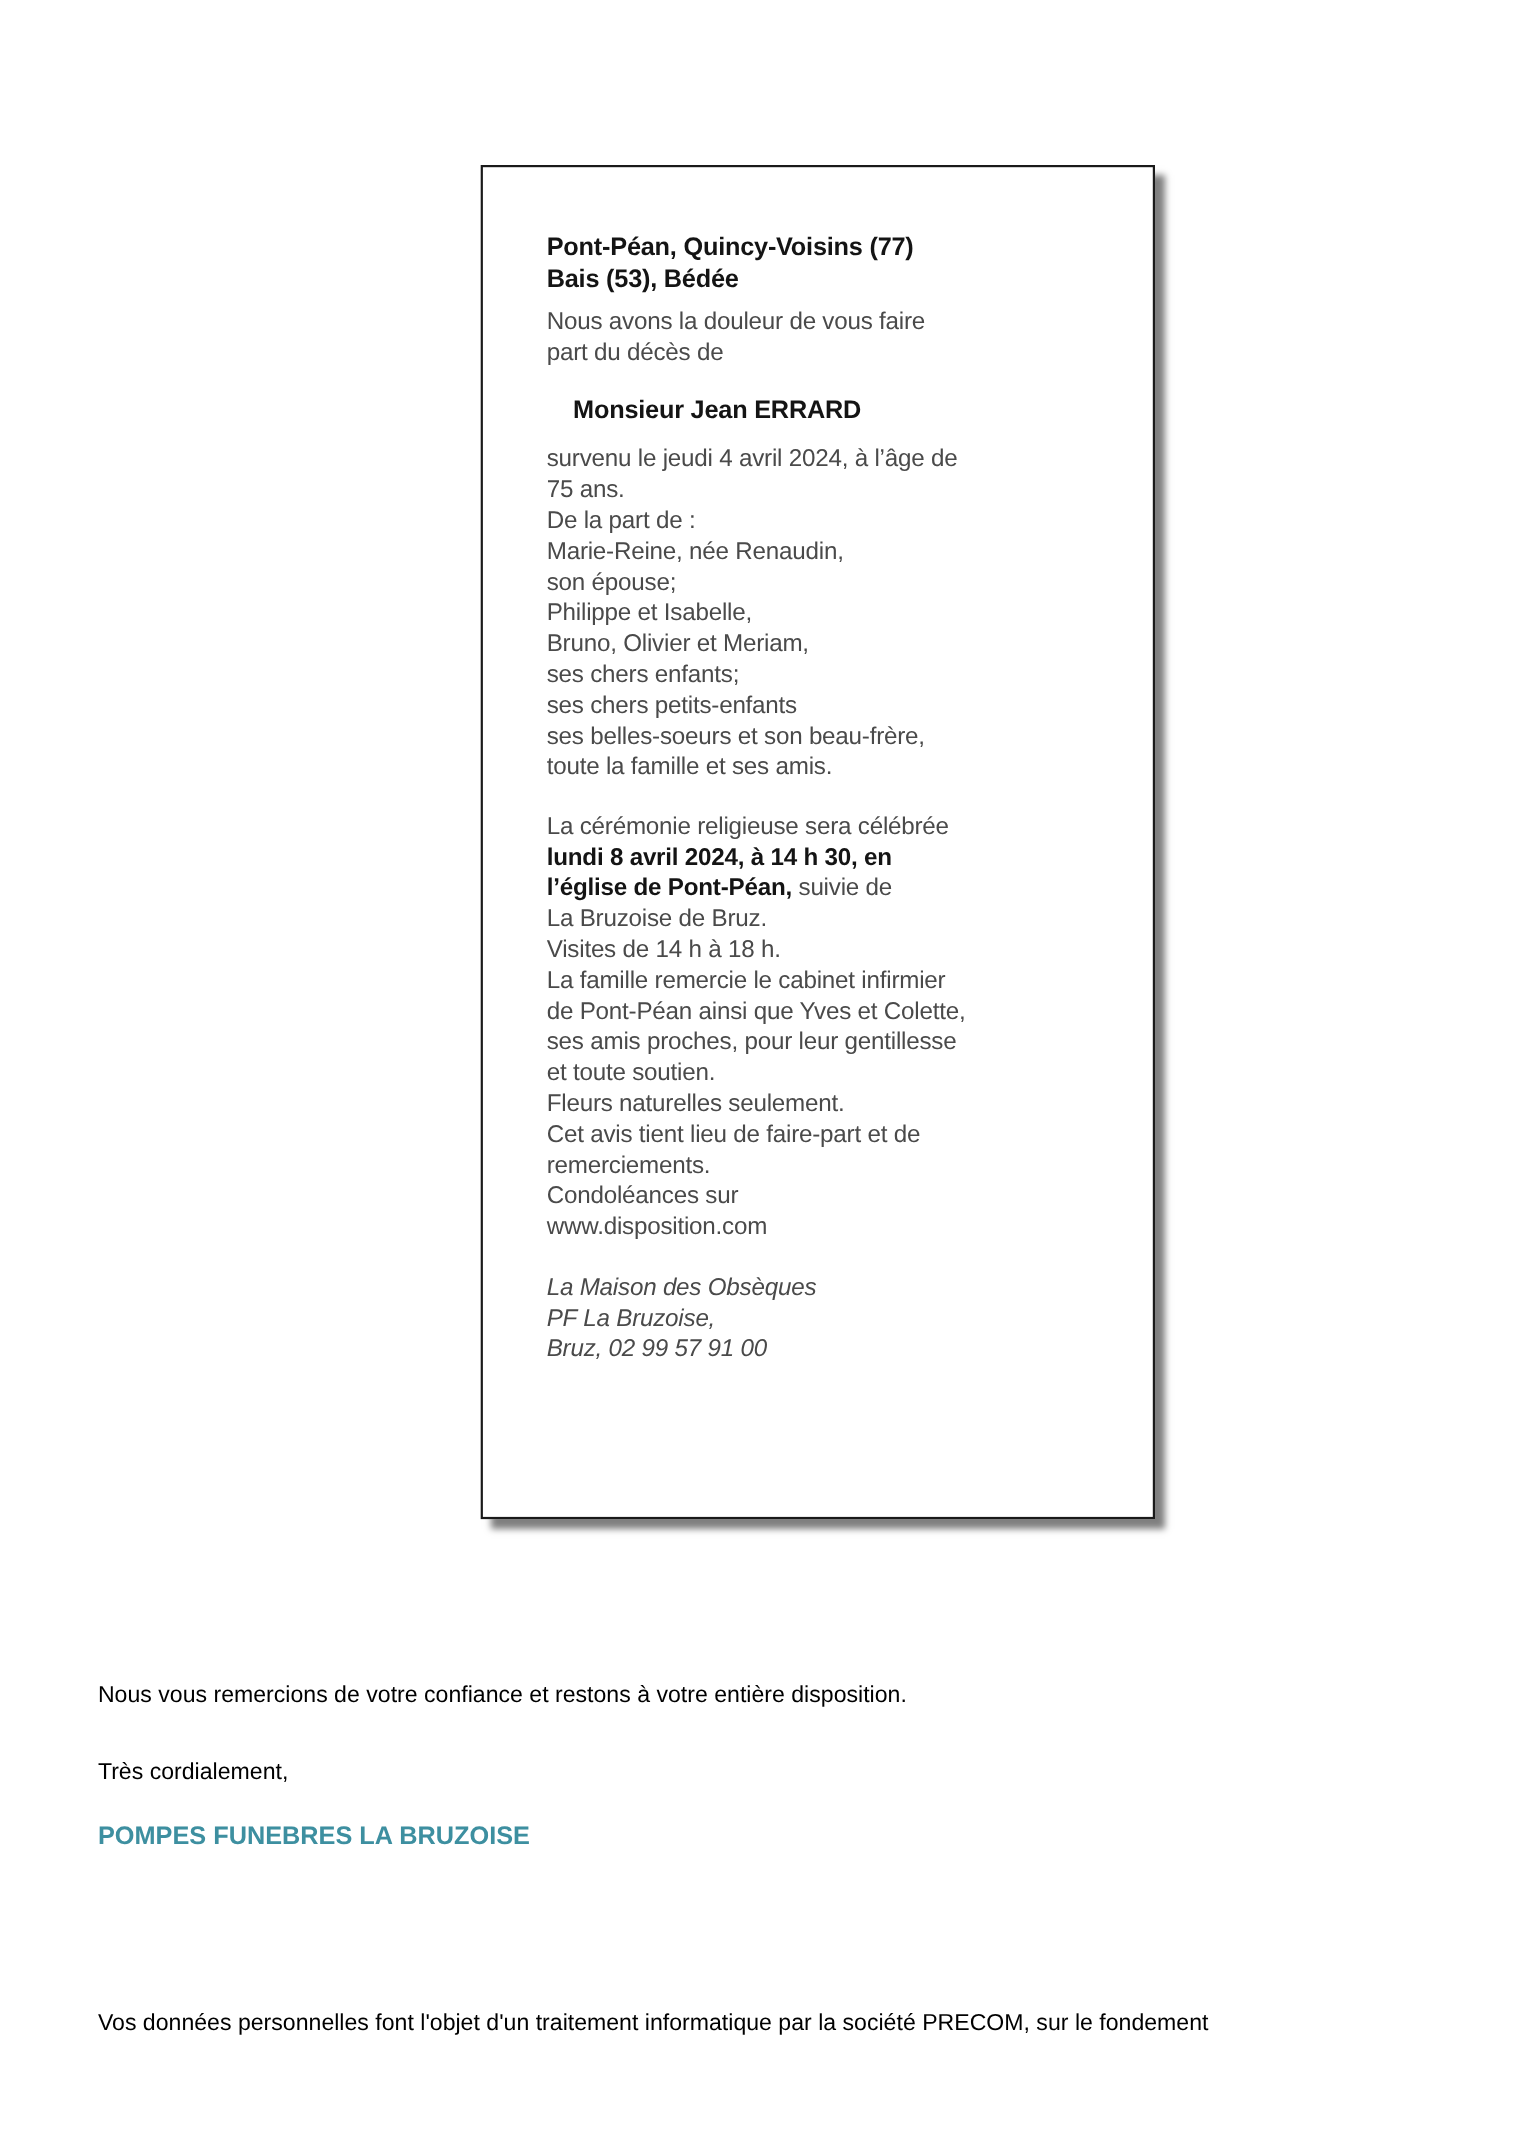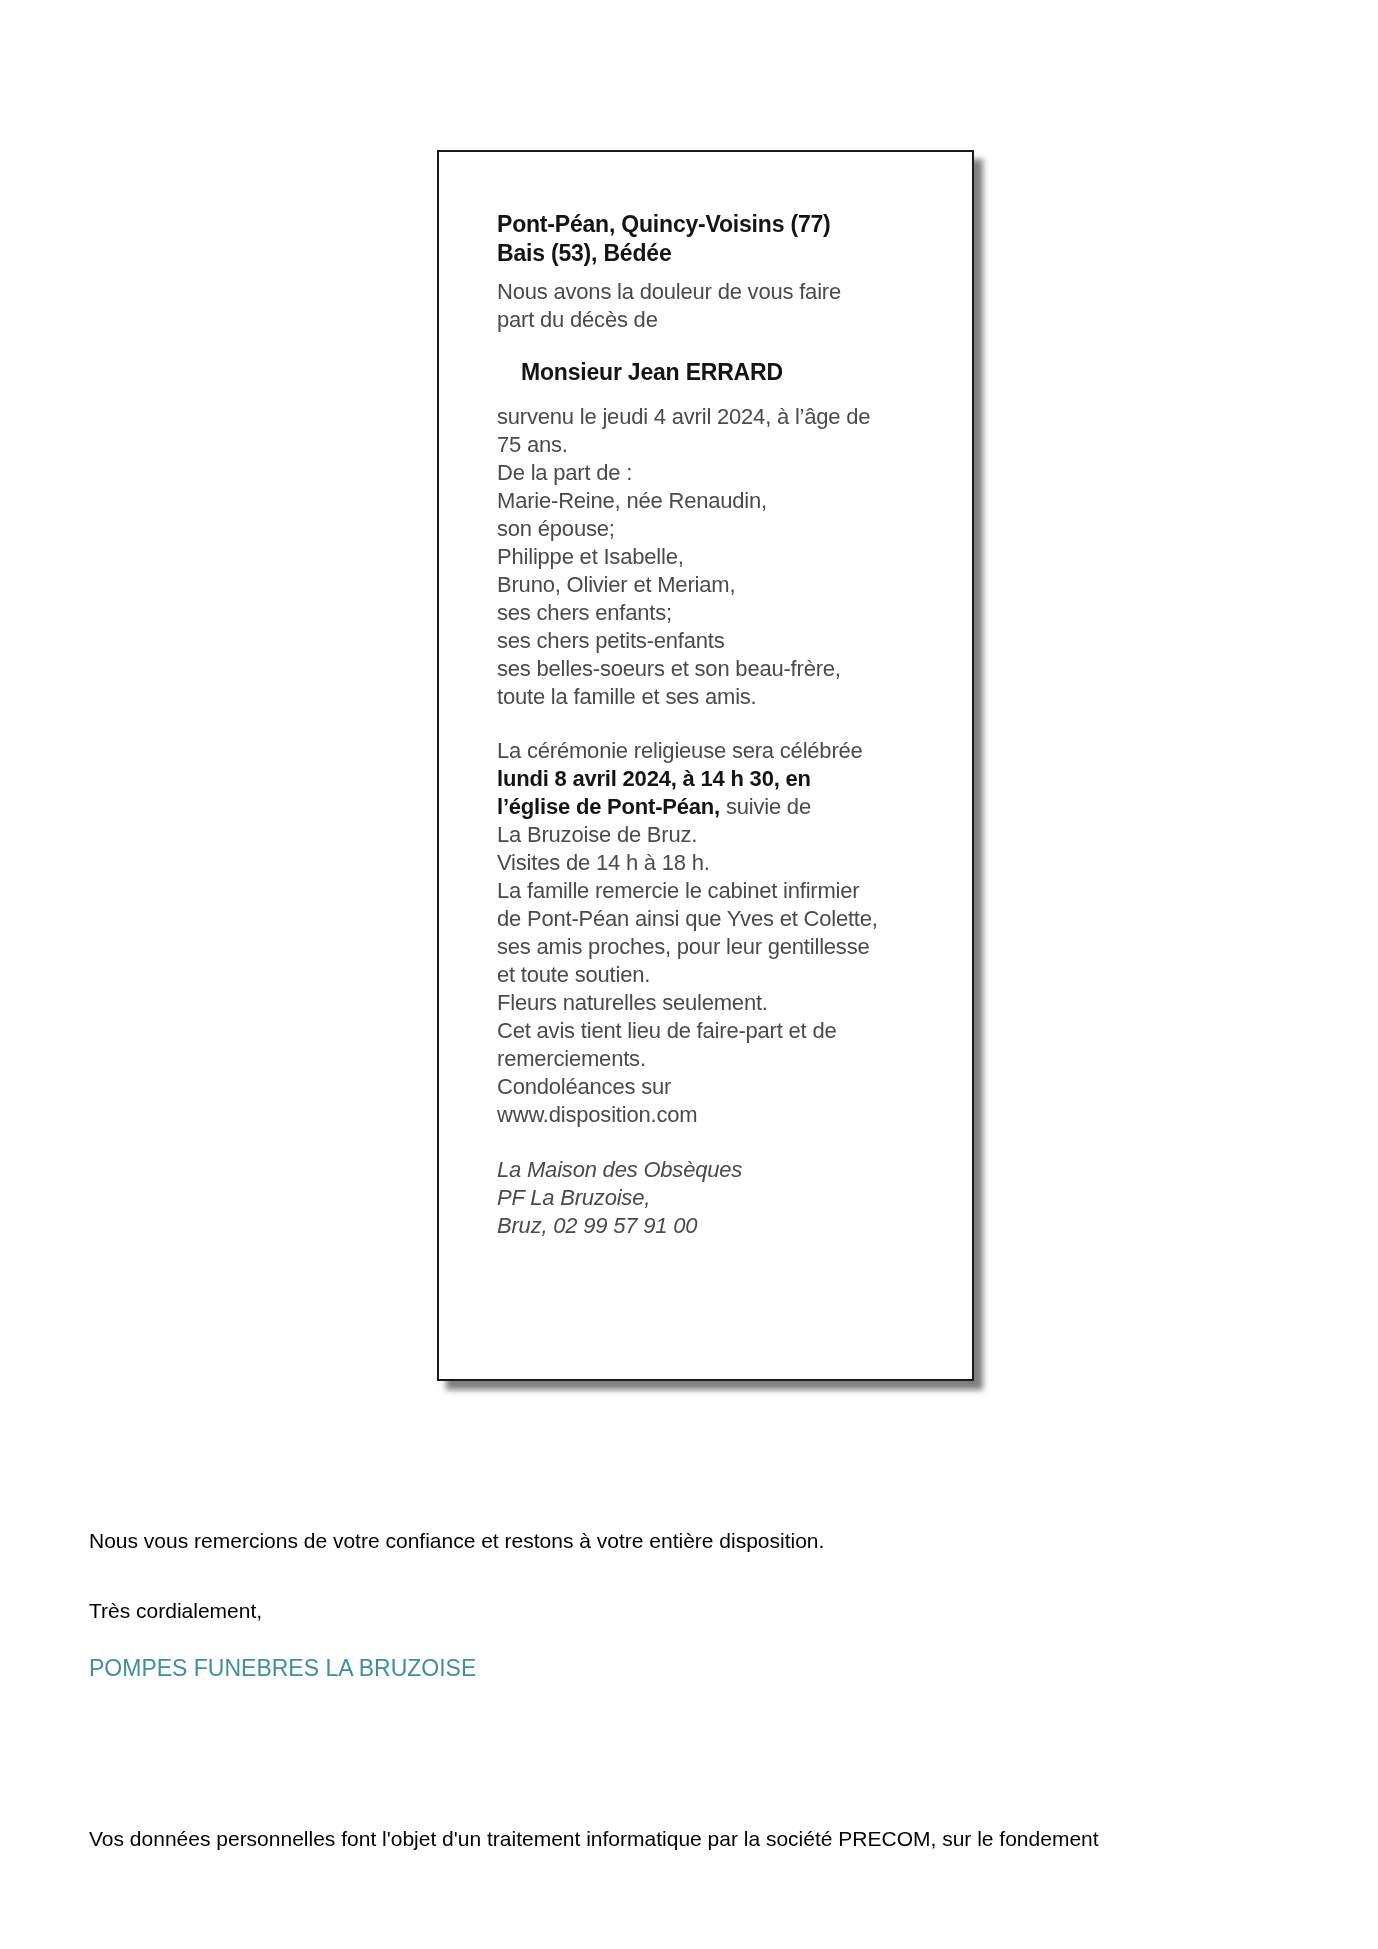--- a/index.html
+++ b/index.html
@@ -14,21 +14,21 @@
     font-family: "Liberation Sans", sans-serif;
     color: #000000;
     overflow: hidden;
   }
 
   
   .notice-card {
     position: absolute;
     left: 437px;
     top: 150px;
-    width: 537px;
+    width: 613px;
     height: 1231px;
     box-sizing: border-box;
     background: #ffffff;
     border: 2px solid #1a1a1a;
     box-shadow: 9px 9px 6px rgba(0,0,0,0.50);
     padding: 58px 30px 0 58px;
     font-family: "Liberation Sans", sans-serif;
     font-size: 22px;
     line-height: 28px;
     color: #4a4a4a;
@@ -74,21 +74,21 @@
     left: 89px;
     top: 1599px;
     font-size: 21px;
     color: #000000;
   }
   .company-name {
     position: absolute;
     left: 89px;
     top: 1655px;
     font-size: 23px;
-    font-weight: 400;
+    font-weight: 700;
   }
 
   
   .privacy-line {
     position: absolute;
     left: 89px;
     top: 1827px;
     width: 1250px;
     font-size: 21px;
     color: #000000;

